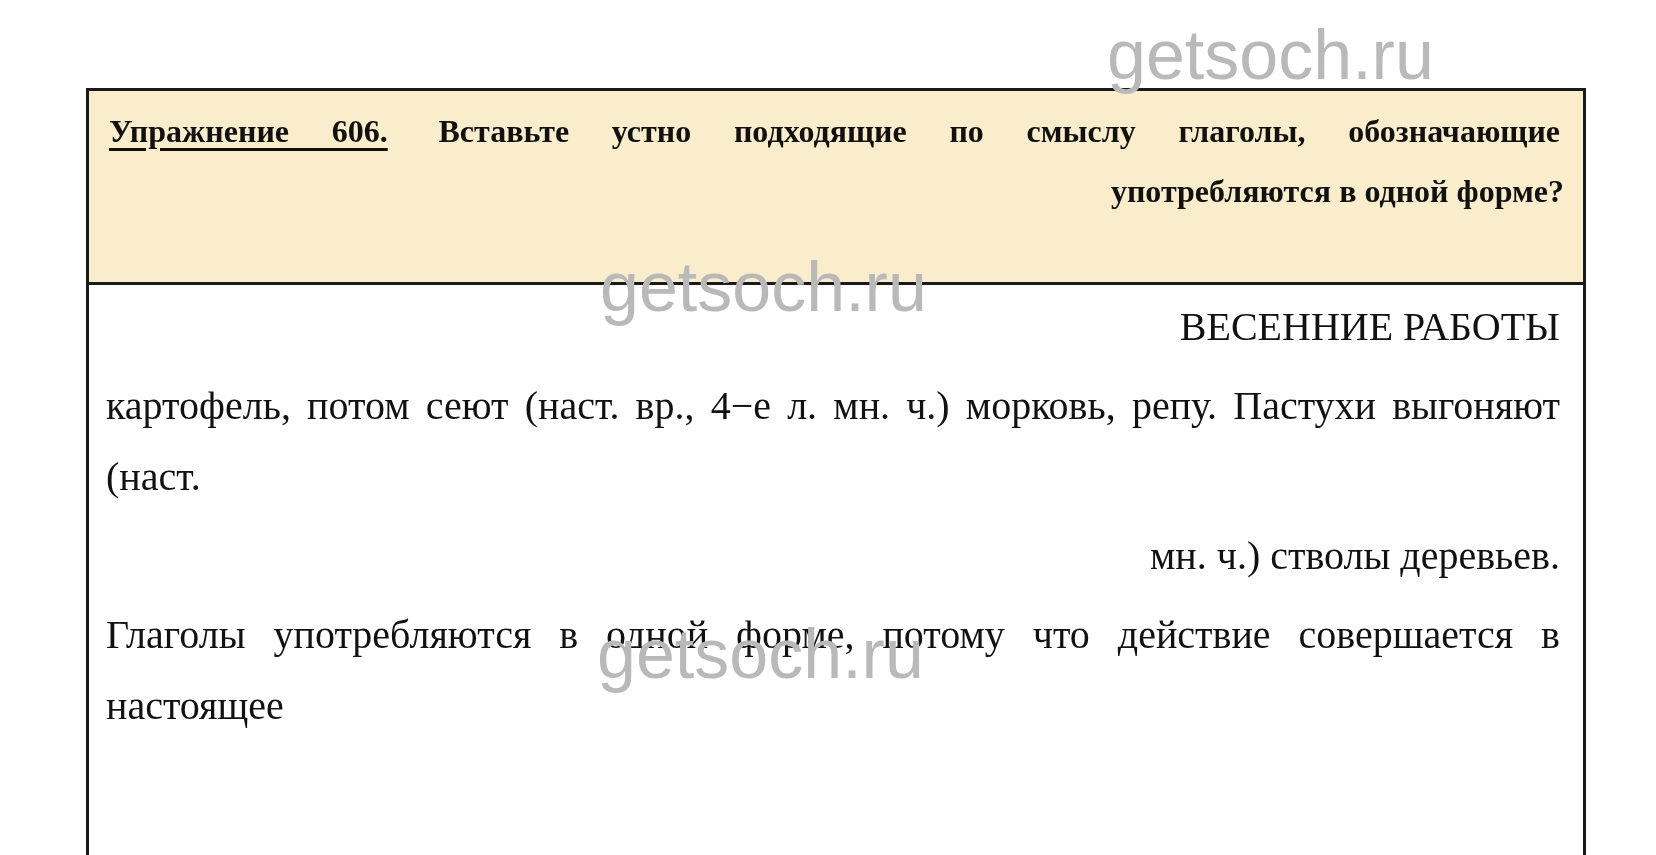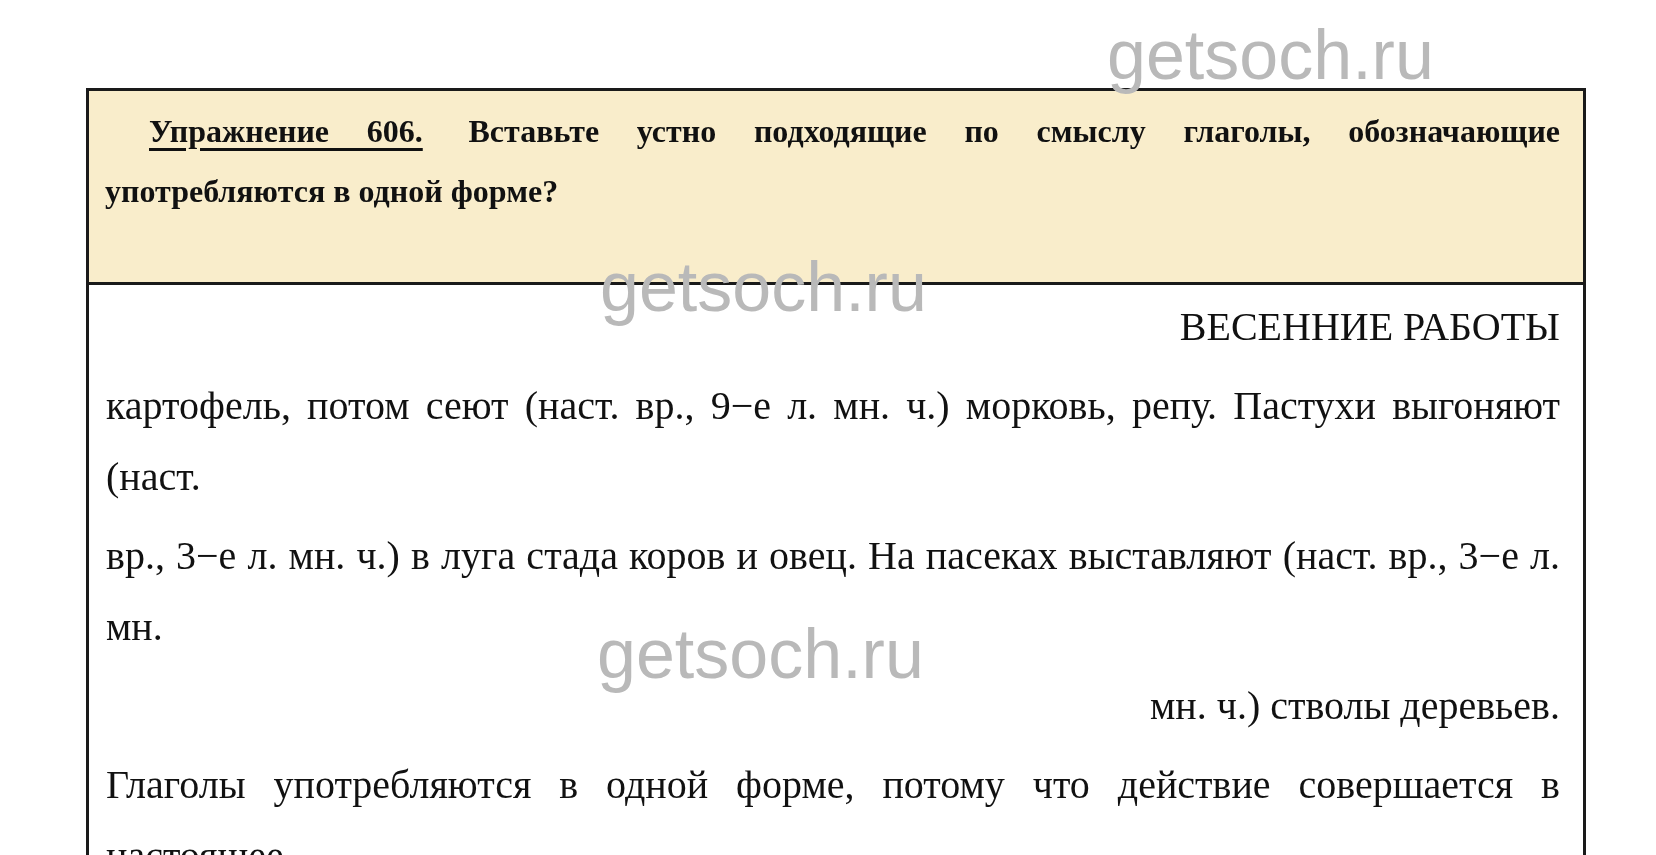--- a/index.html
+++ b/index.html
@@ -33,27 +33,26 @@
   
   .exercise-box{
     position:absolute;left:78px;top:80px;width:1500px;height:197px;
     background:var(--cream);
     border:3px solid var(--border);
     padding:10px 15px 0 12px;
     font-weight:bold;
     font-size:32px;line-height:52px;
     z-index:1;
   }
-  .ex-line{text-align:left;}
+  .ex-line{text-align:right;}
   .just-all{text-align:justify;text-align-last:justify;}
   .ex-title{
     text-decoration:underline;
     text-decoration-thickness:3px;
     text-underline-offset:6px;
-    margin-left:40px;
   }
   
   .answer-box{
     position:absolute;left:78px;top:277px;width:1500px;height:590px;
     background:#ffffff;
     border:3px solid var(--border);
     border-top:none;
     padding:2px 19px 0 13px;
     font-size:40px;line-height:71px;
     z-index:1;
@@ -71,21 +70,20 @@
   <div class="wm wm3">getsoch.ru</div>
 
   <section class="exercise-box">
     <div class="ex-line just-all"><span class="ex-title">Упражнение 606.</span> <span>Вставьте устно подходящие по смыслу глаголы, обозначающие</span></div>
     <div class="ex-line">употребляются в одной форме?</div>
   </section>
 
   <section class="answer-box">
     <div class="body-line">ВЕСЕННИЕ РАБОТЫ</div>
 
-    <div class="body-line just-all">картофель, потом сеют (наст. вр., 9−е л. мн. ч.) морковь, репу. Пастухи выгоняют (наст.</div>
-    <div class="body-line just-all">вр., 3−е л. мн. ч.) в луга стада коров и овец. На пасеках выставляют (наст. вр., 3−е л. мн.</div>
+    <div class="body-line just-all">картофель, потом сеют (наст. вр., 4−е л. мн. ч.) морковь, репу. Пастухи выгоняют (наст.</div>
     <div class="body-line">мн. ч.) стволы деревьев.</div>
 
     <div class="body-line just-all">Глаголы употребляются в одной форме, потому что действие совершается в настоящее</div>
 
   </section>
 
 </div>
 
 </body></html>

